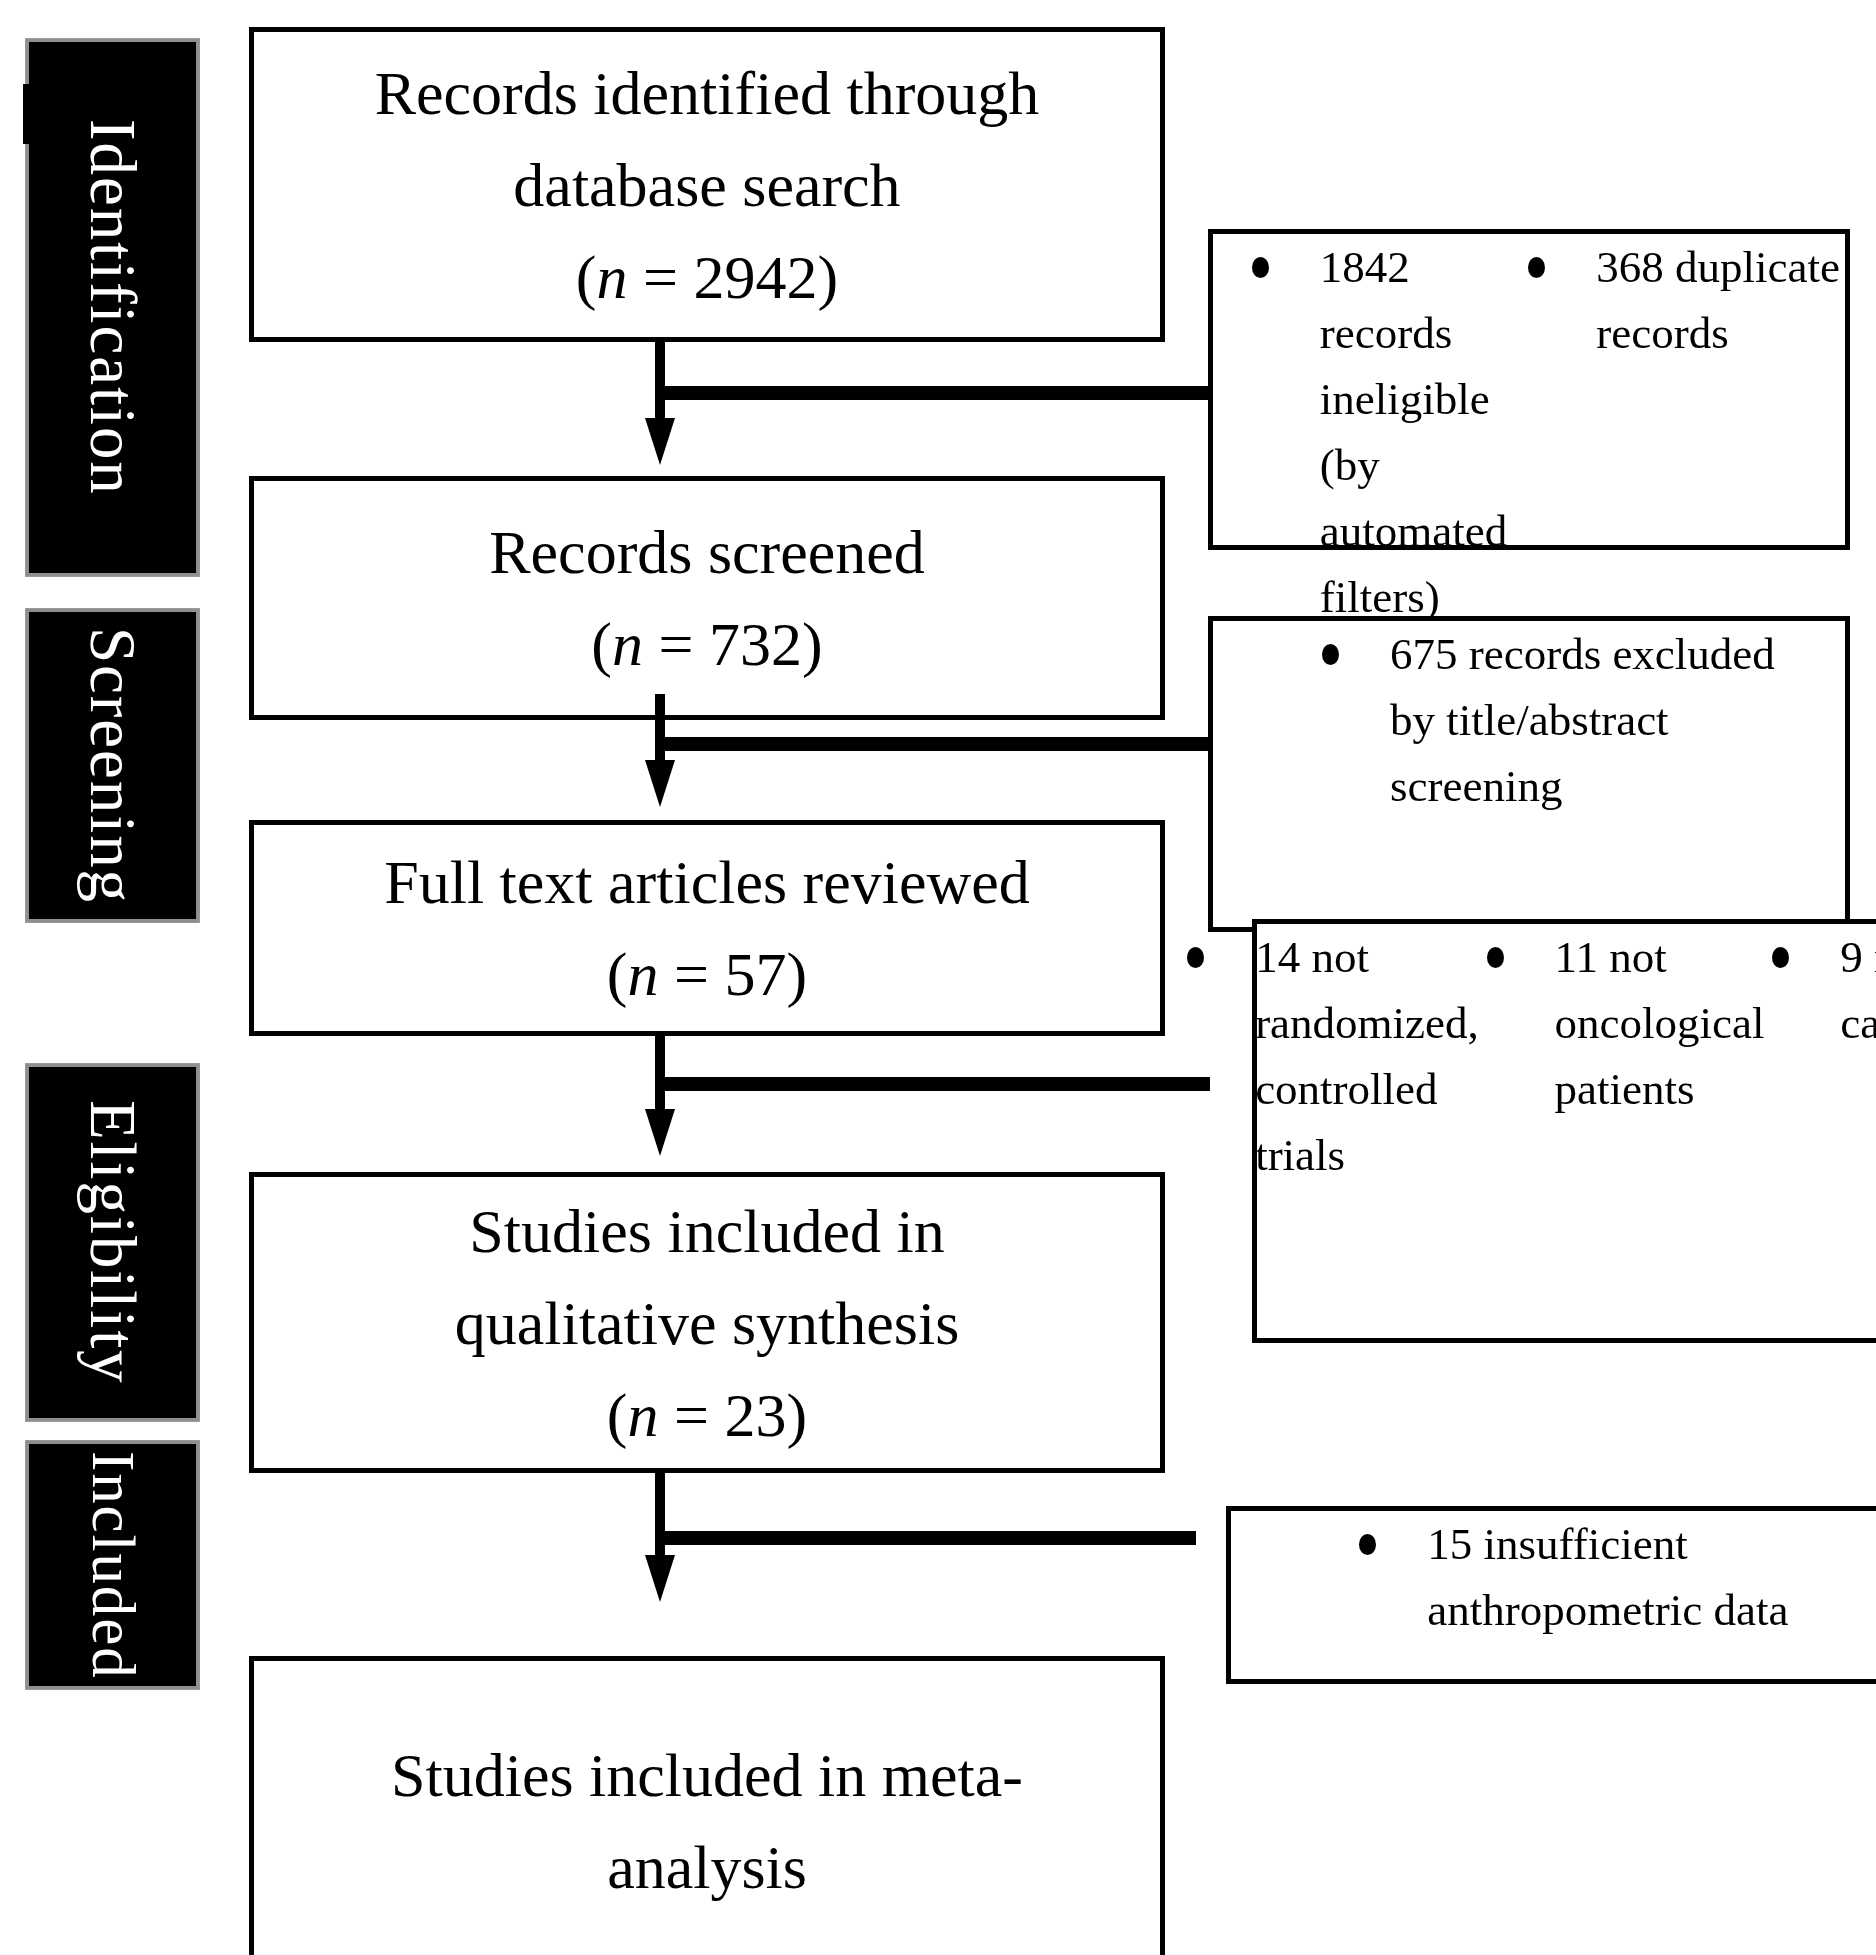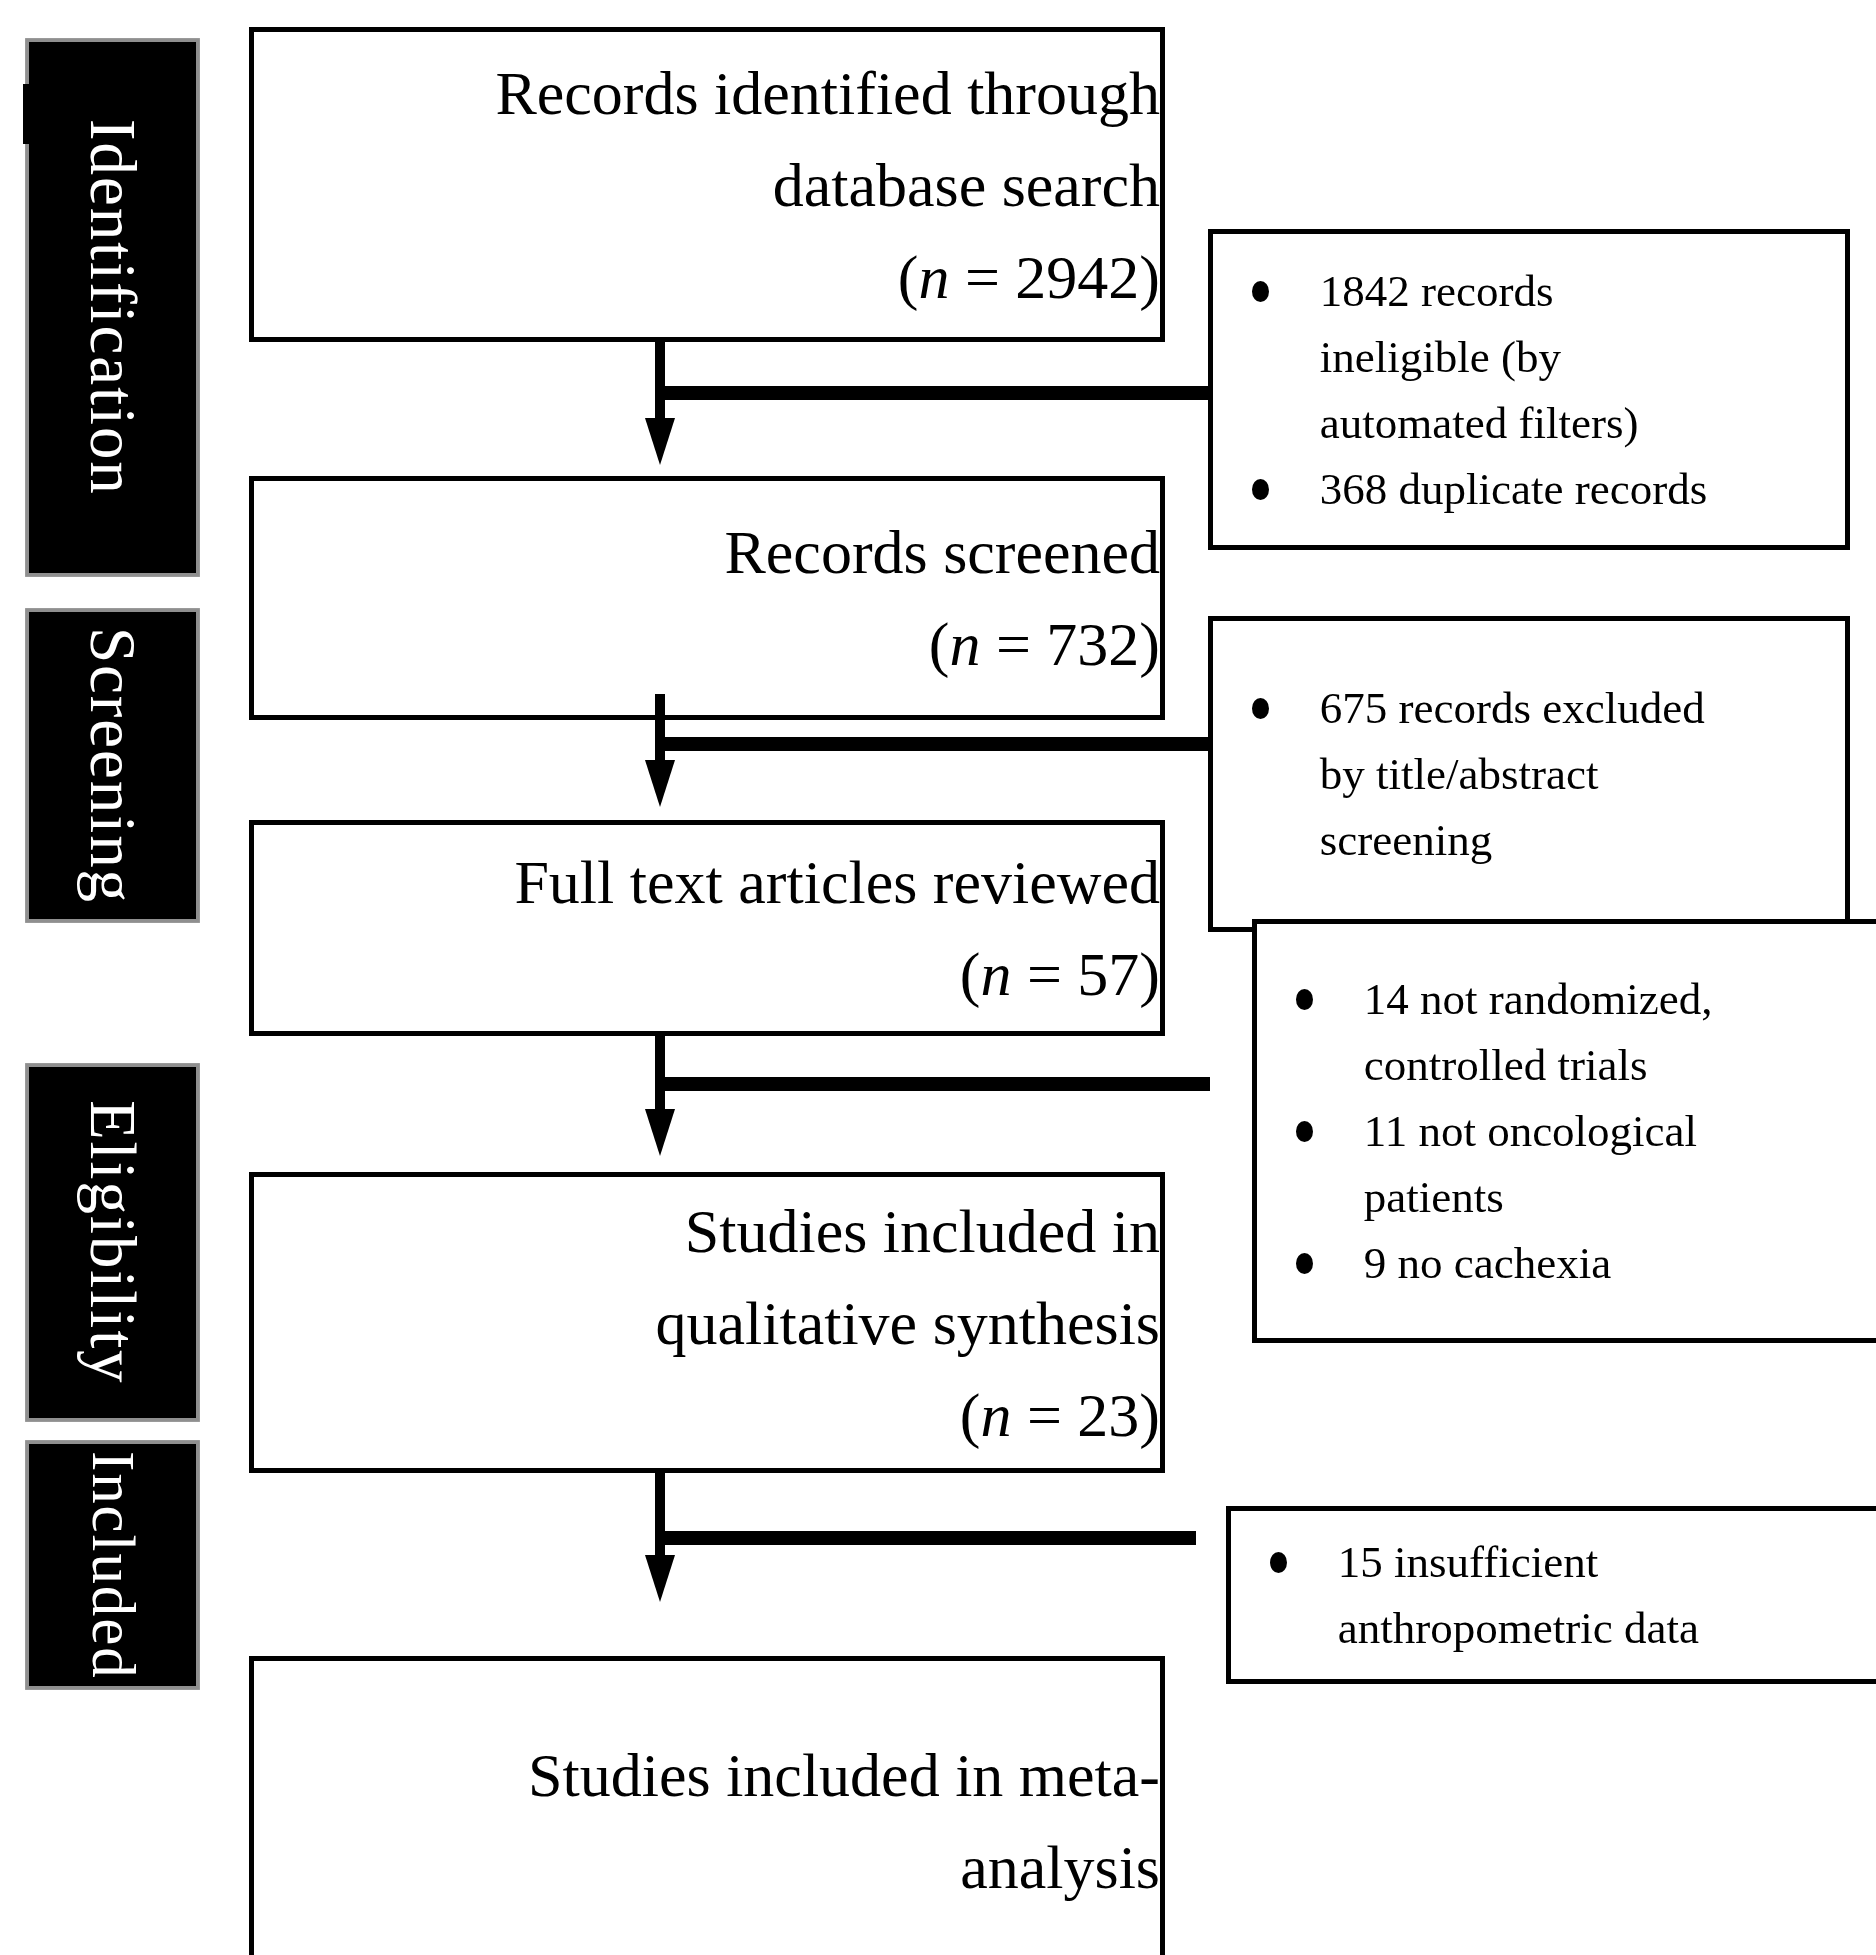--- a/index.html
+++ b/index.html
@@ -35,38 +35,38 @@
   .notch{position:absolute;left:23.4px;top:84px;width:7.8px;height:60px;background:#000;z-index:3;}
 
   
   .flowbox{
     position:absolute;
     left:249px;width:916px;
     background:#ffffff;
     border:5.2px solid #000000;
     box-sizing:border-box;
     display:flex;flex-direction:column;justify-content:center;
-    text-align:right;
+    text-align:center;
     font-size:62px;line-height:92px;
   }
   .f1{top:27px;height:315px;}
   .f2{top:476px;height:244px;}
   .f3{top:820px;height:216px;}
   .f4{top:1172px;height:301px;}
   .f5{top:1618px;height:330px;margin-top:38px;}
   .flowtitle{white-space:pre-line;}
   .nvar{font-style:italic;}
 
   
   .exbox{
     position:absolute;
     background:#ffffff;
     border:5.2px solid #000000;
     box-sizing:border-box;
-    display:flex;flex-direction:column;justify-content:center;
+    display:flex;flex-direction:row;justify-content:center;
     padding-left:31px;
     font-size:45px;line-height:66px;
   }
   .r1{left:1208px;top:229px;width:642px;height:321px;}
   .r2{left:1208px;top:616px;width:642px;height:316px;}
   .r3{left:1208px;top:919px;width:642px;height:424px;margin-left:44px;}
   .r4{left:1194px;top:1506px;width:657px;height:178px;margin-left:32px;}
   .exitem{display:flex;align-items:flex-start;}
   .bullet{
     flex:none;

